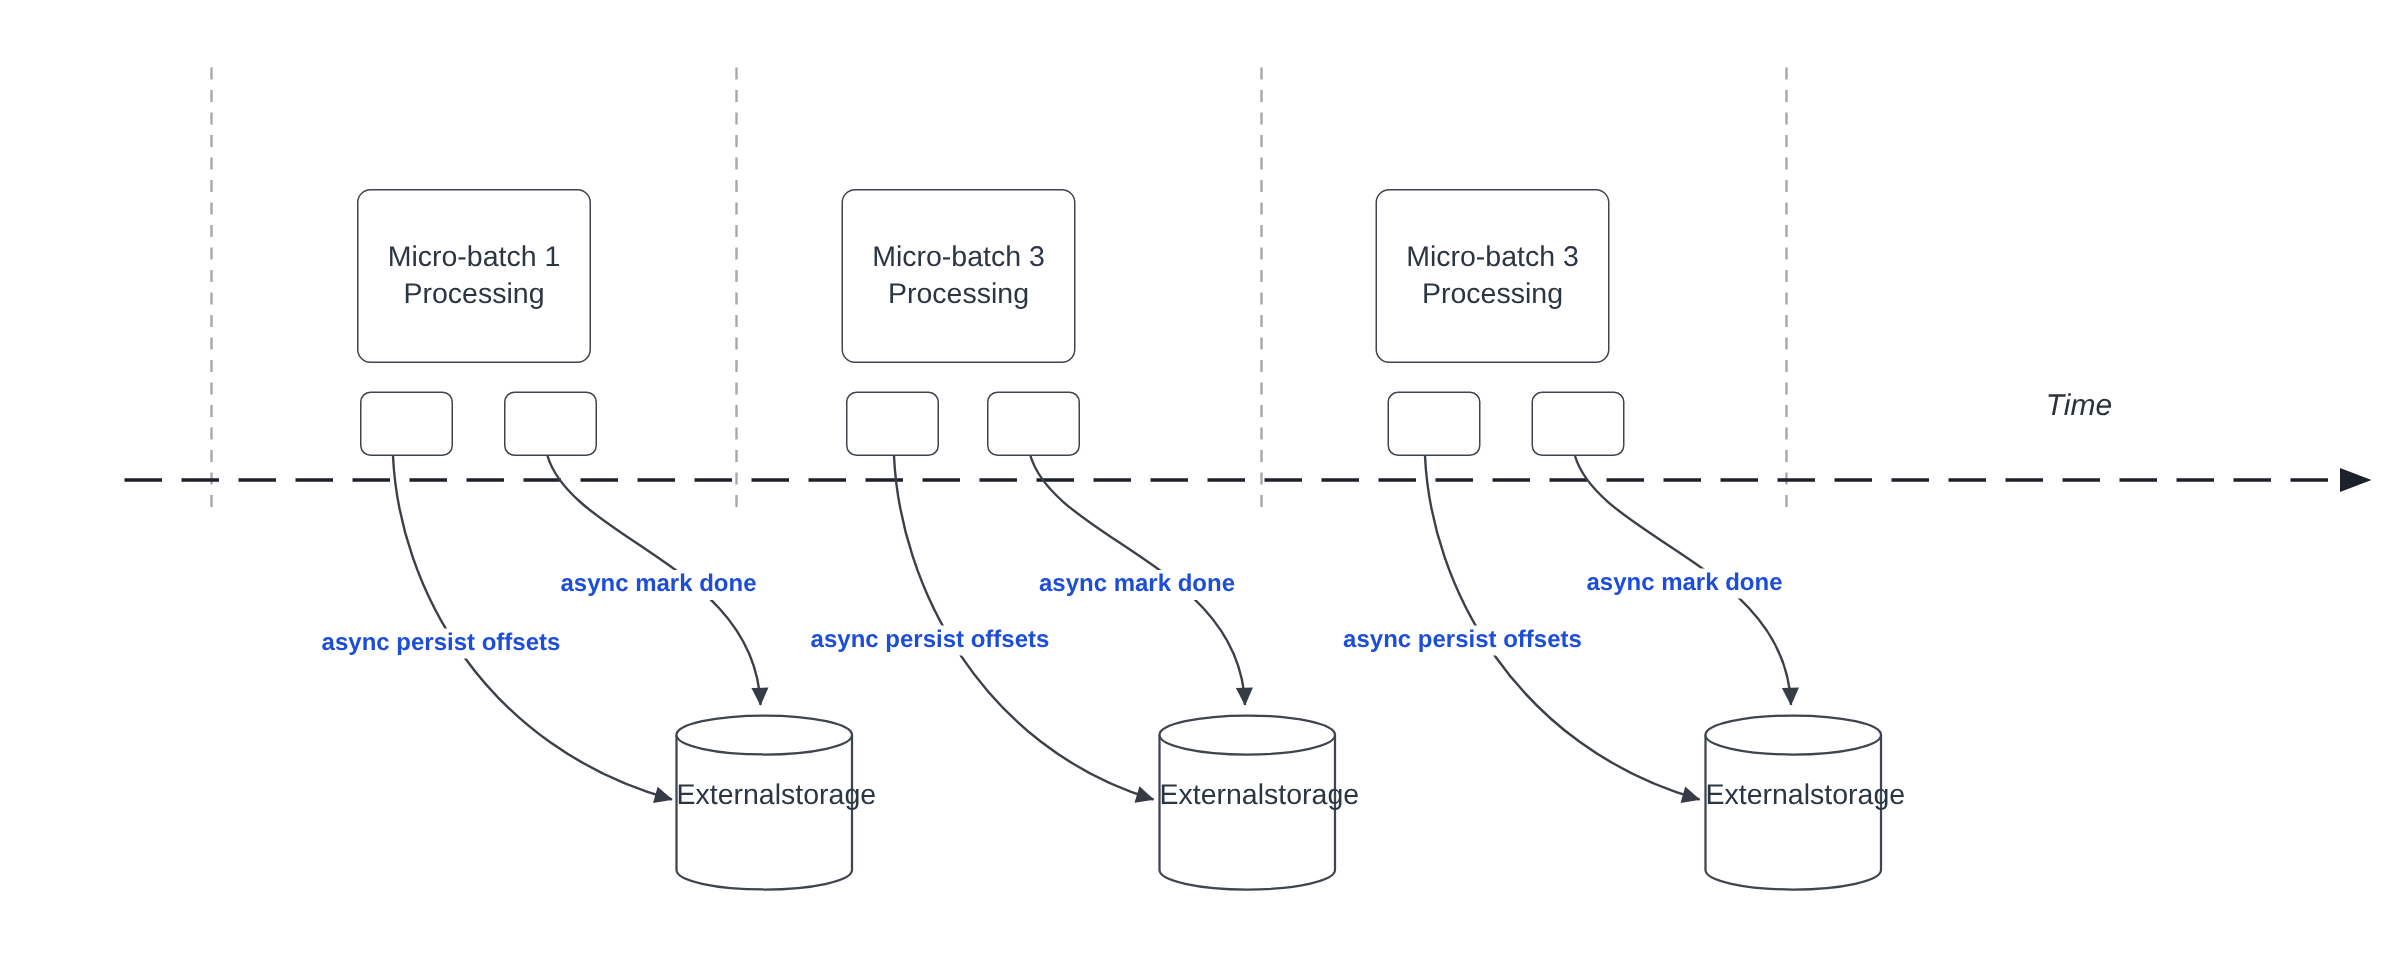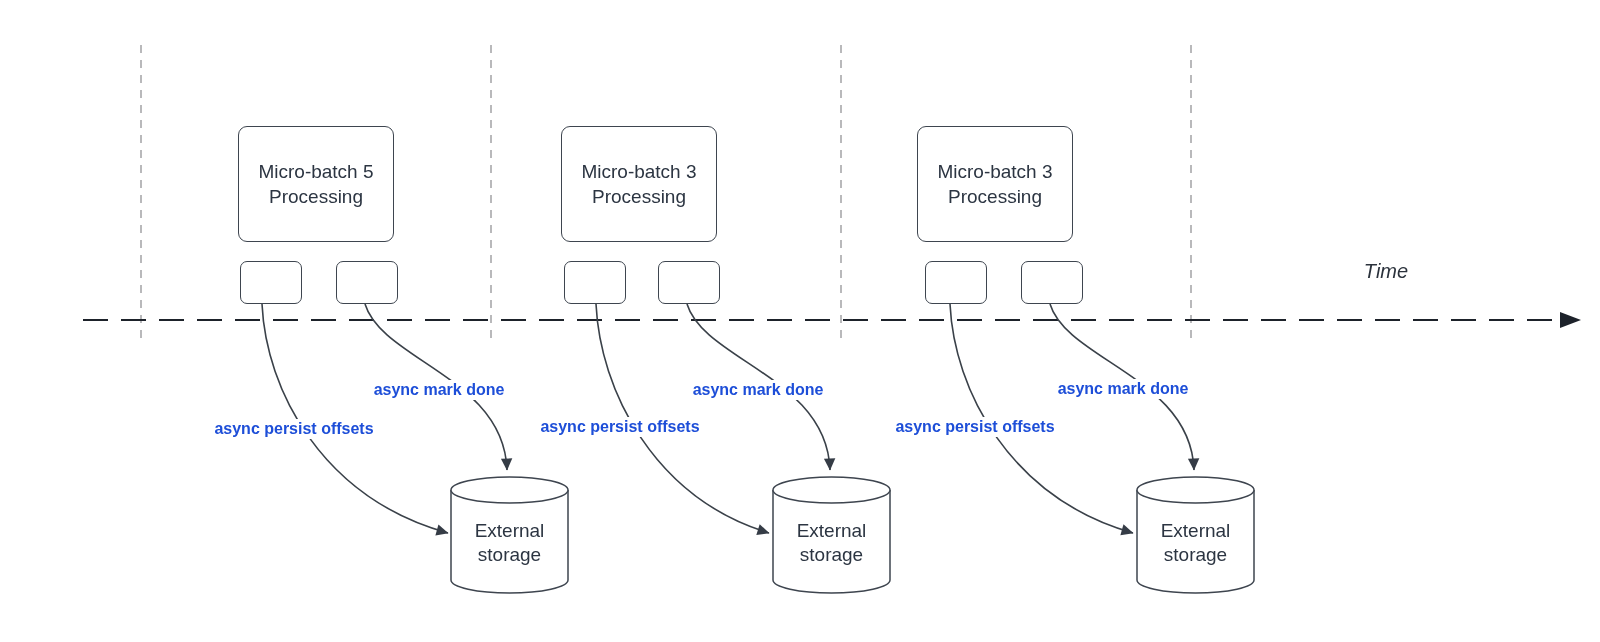--- a/index.html
+++ b/index.html
@@ -52,21 +52,21 @@
     white-space: nowrap;
   }
   .storage-label {
     position: absolute;
     width: 117px;
     text-align: center;
     color: #2c3542;
     font-size: 19px;
     line-height: 24px;
     display: flex;
-    flex-direction: column;
+    flex-direction: row;
   }
   .time-label {
     position: absolute;
     transform: translate(-50%, -50%);
     font-size: 20px;
     color: #2b323c;
     font-style: italic;
   }
 </style>
 </head>
@@ -108,21 +108,21 @@
       <ellipse cx="831.5" cy="490" rx="58.5" ry="13" fill="#ffffff" stroke="#3e454f" stroke-width="1.5"></ellipse>
     </g>
 
     <g>
       <path d="M1137,490 L1137,580 A58.5,13 0 0 0 1254,580 L1254,490" fill="#ffffff" stroke="#3e454f" stroke-width="1.5"></path>
       <ellipse cx="1195.5" cy="490" rx="58.5" ry="13" fill="#ffffff" stroke="#3e454f" stroke-width="1.5"></ellipse>
     </g>
   </svg>
 
   <div class="bigbox" style="left:238px; top:126px;">
-    <span>Micro-batch 5</span>
+    <span>Micro-batch 1</span>
     <span>Processing</span>
   </div>
   <div class="smallbox" style="left:240px; top:261px;"></div>
   <div class="smallbox" style="left:336px; top:261px;"></div>
   <div class="arrow-label" style="left:294px; top:429px;">async persist offsets</div>
   <div class="arrow-label" style="left:439px; top:390px;">async mark done</div>
   <div class="storage-label" style="left:451px; top:519px;">
     <span>External</span>
     <span>storage</span>
   </div>

